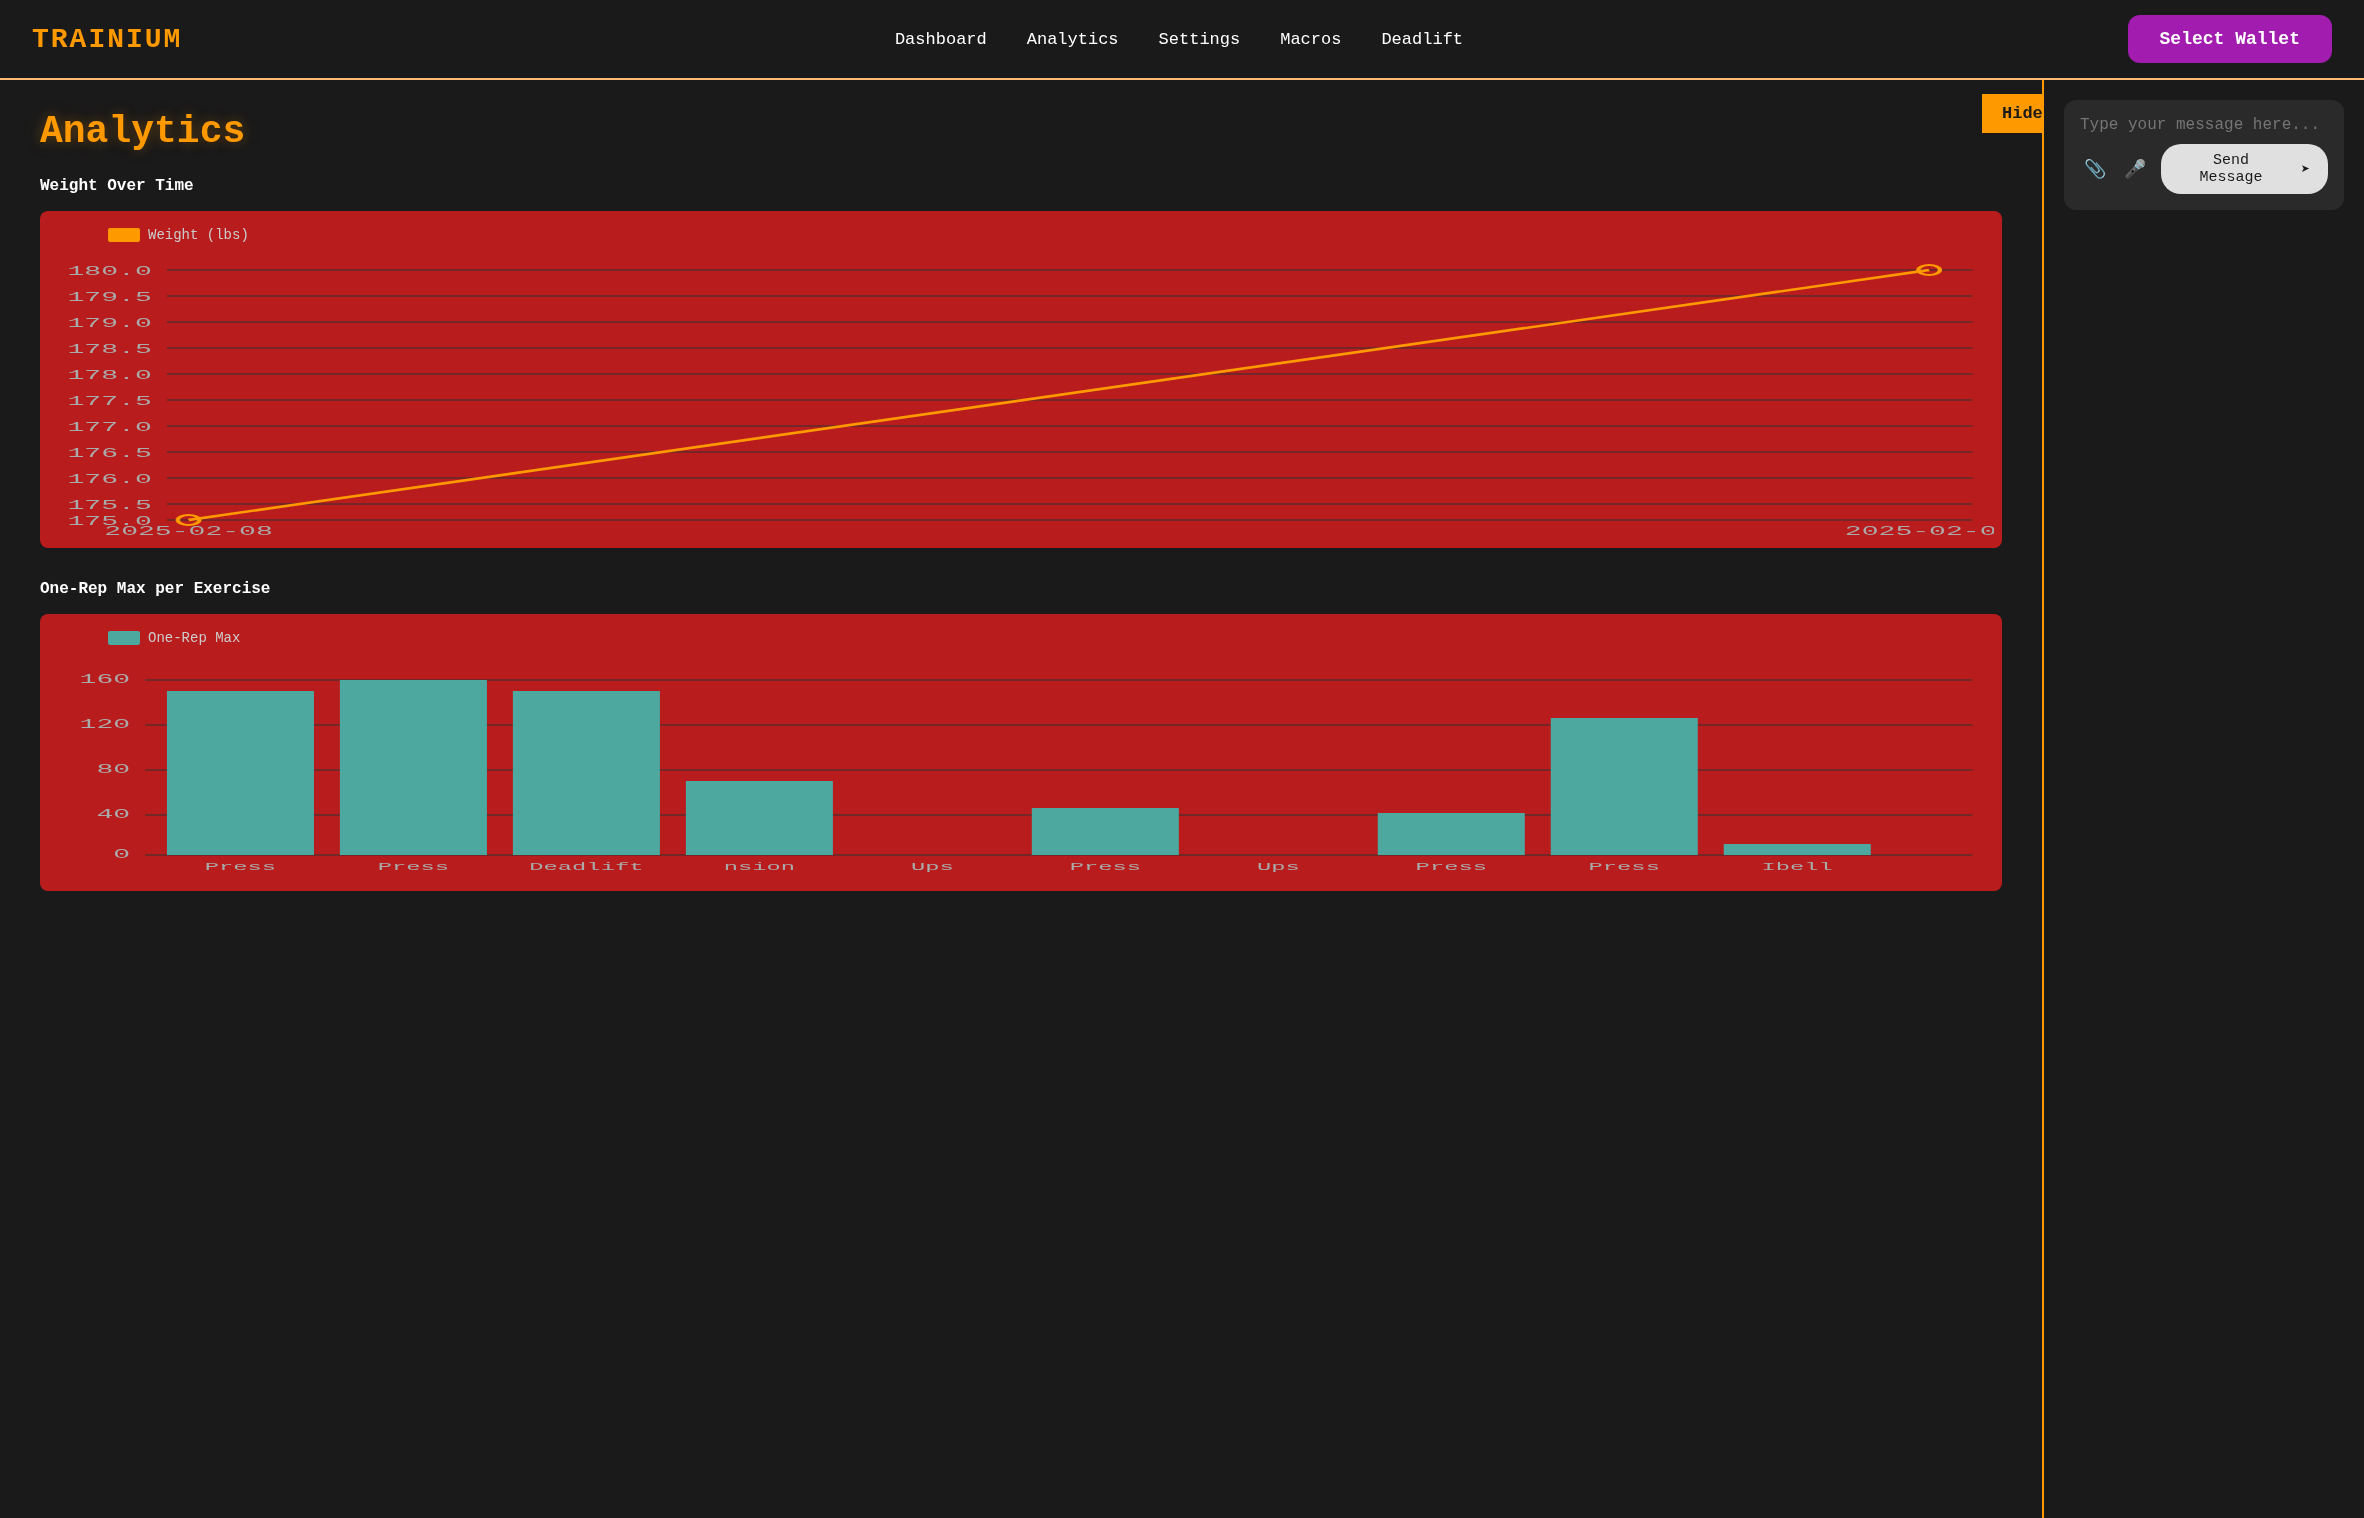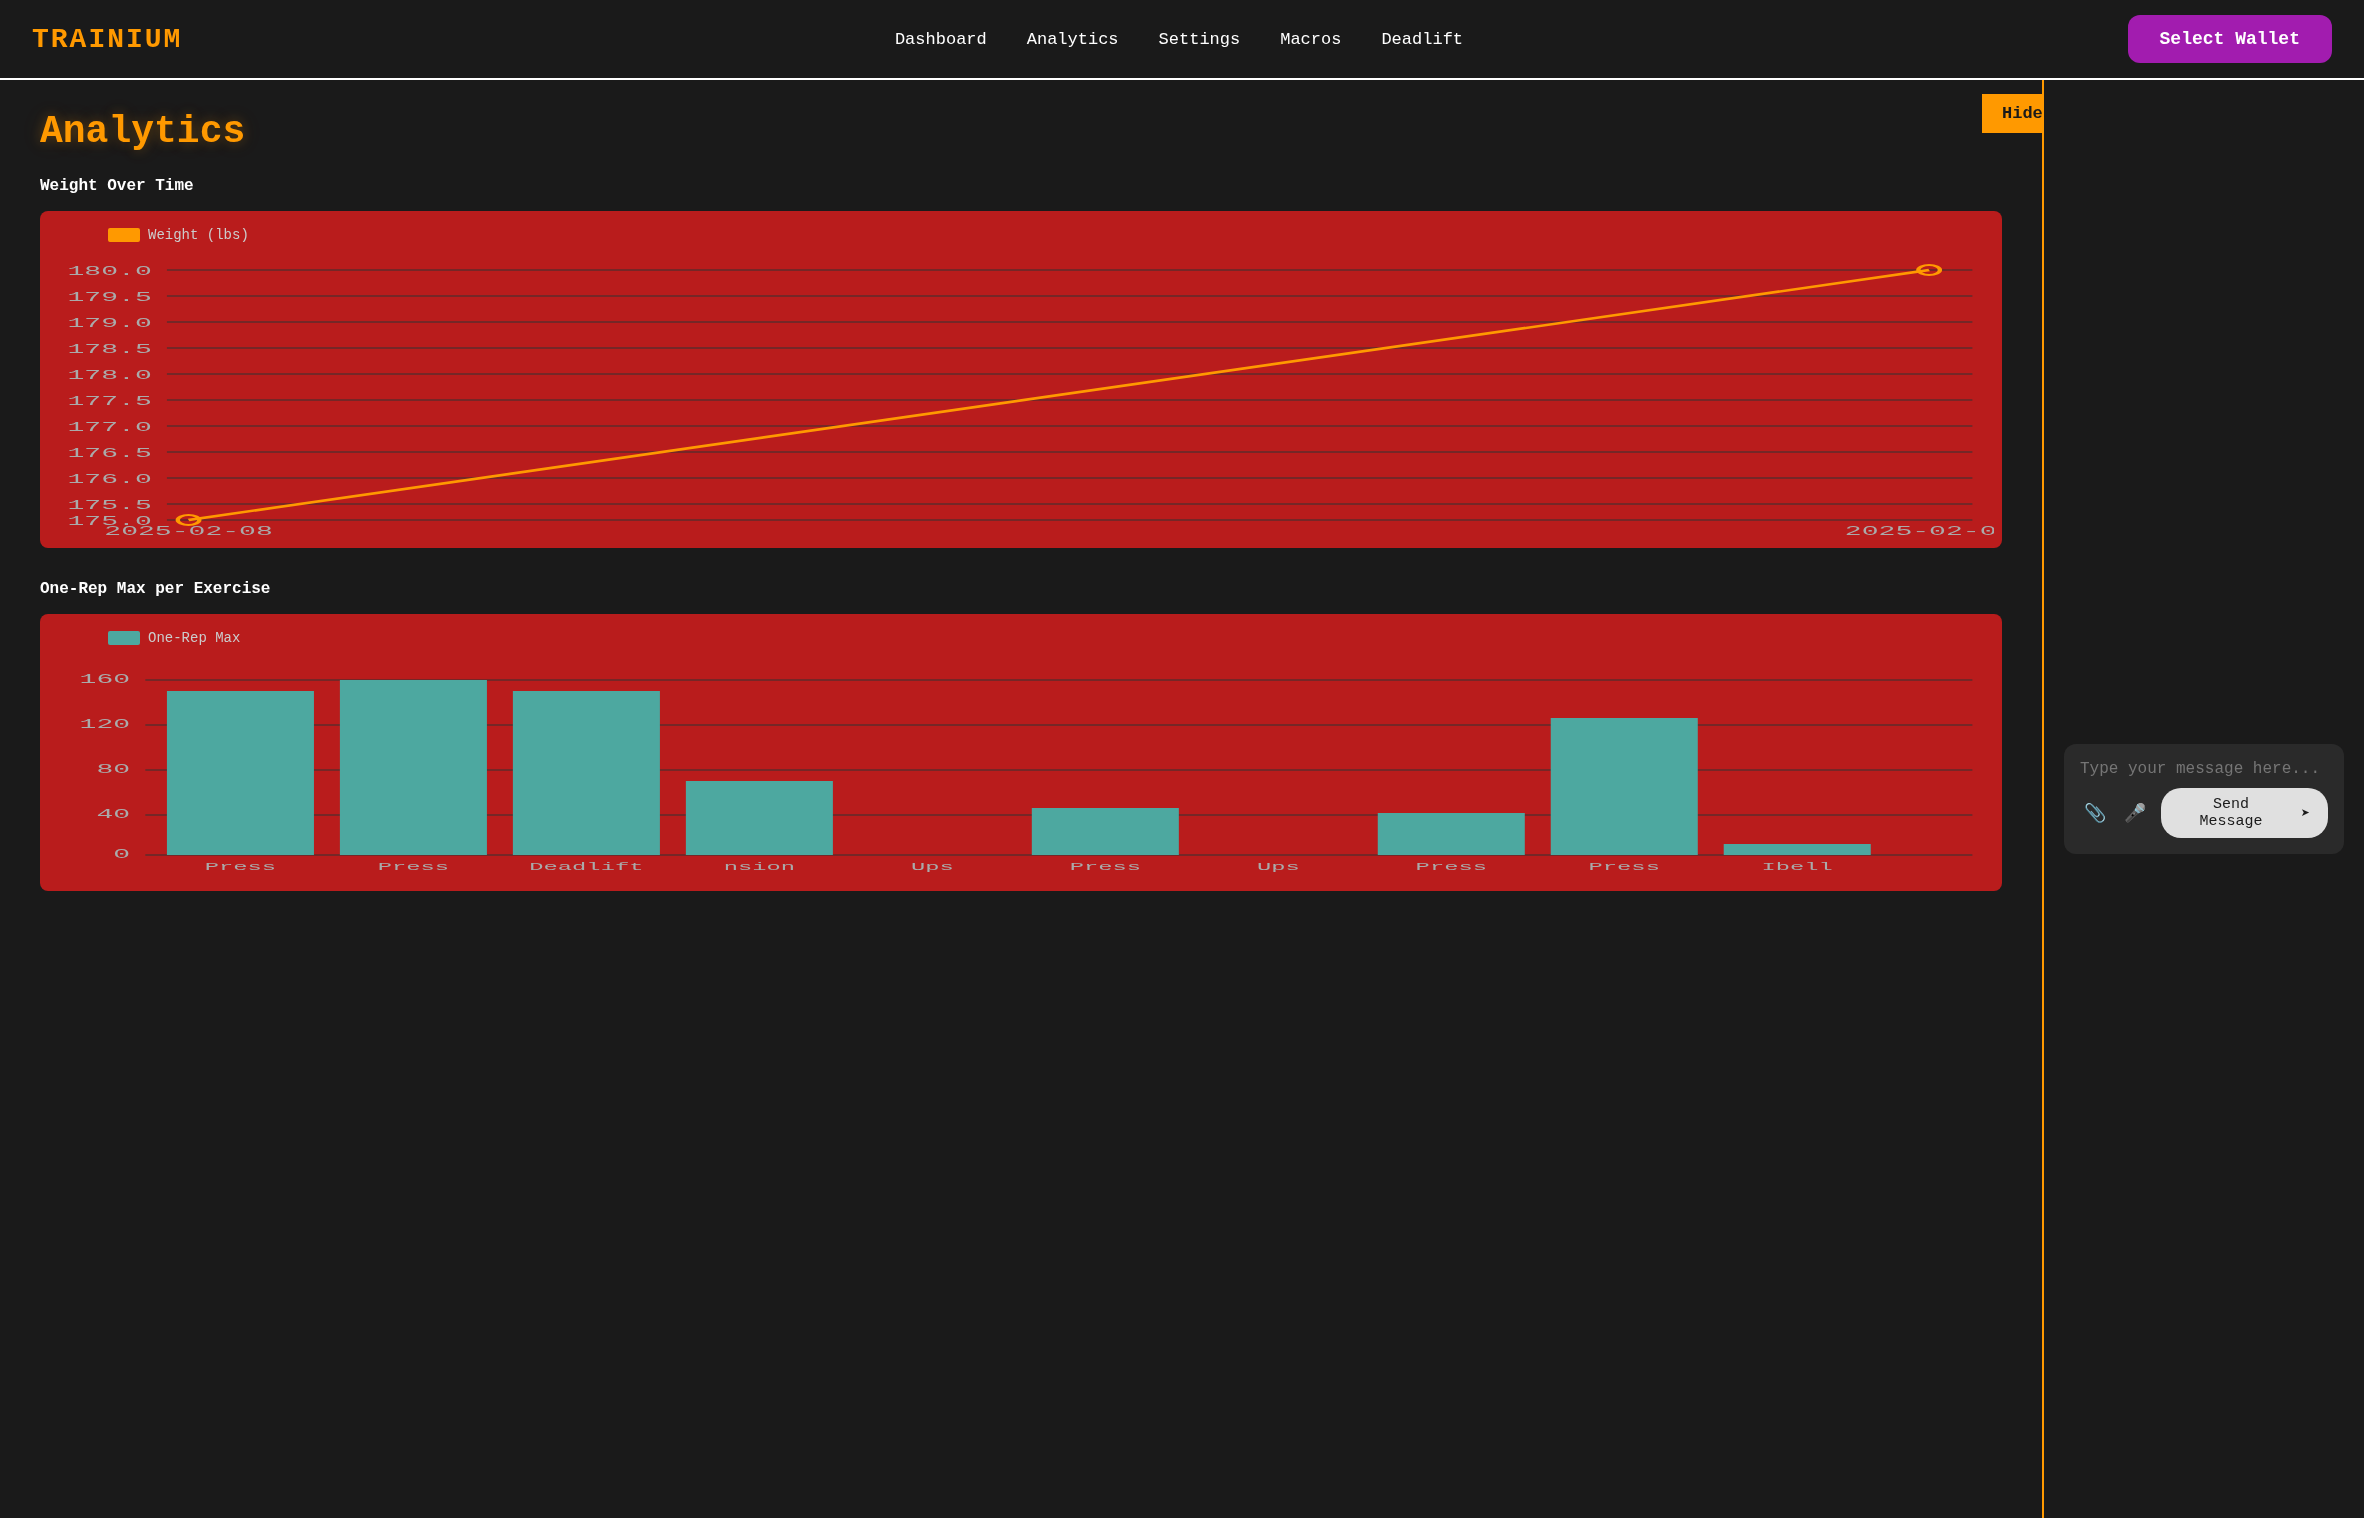--- a/index.html
+++ b/index.html
@@ -12,21 +12,21 @@
     }
 
     
     .header {
       display: flex;
       align-items: center;
       justify-content: space-between;
       padding: 0 32px;
       height: 80px;
       background: #1a1a1a;
-      border-bottom: 2px solid #ffffff;
+      border-bottom: 2px solid #fdba74;
       position: relative;
       z-index: 10;
       gap: 20px;
     }
     .logo {
       font-size: 28px;
       font-weight: 900;
       color: #f90;
       letter-spacing: 2px;
       font-family: 'Courier New', monospace;
@@ -92,21 +92,21 @@
       left: -60px;
       white-space: nowrap;
     }
 
     
     .chat-panel {
       width: 320px;
       background: #1a1a1a;
       display: flex;
       flex-direction: column;
-      justify-content: center;
+      justify-content: flex-start;
       padding: 20px;
       position: relative;
     }
     .chat-input-area {
       background: #2a2a2a;
       border-radius: 12px;
       padding: 16px;
       display: flex;
       flex-direction: column;
       gap: 10px;

